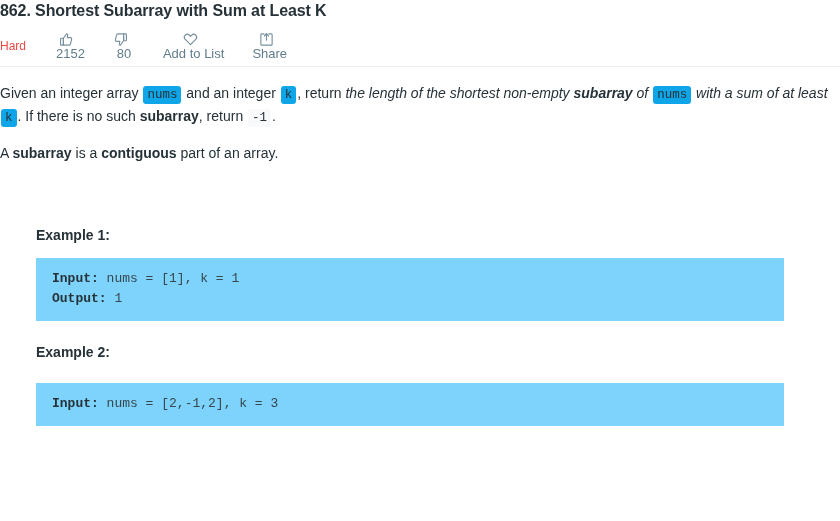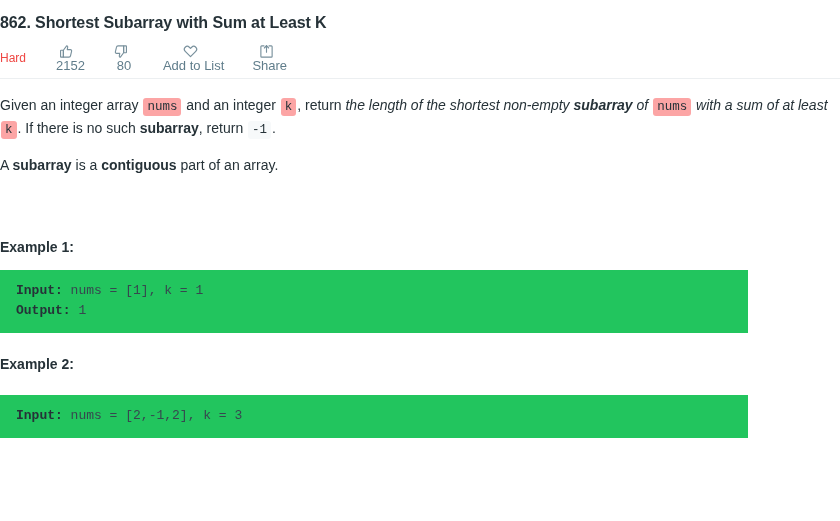--- a/index.html
+++ b/index.html
@@ -22,21 +22,21 @@
     padding: 0;
   }
 
   
   .title {
     font-size: 16px;
     font-weight: bold;
     color: #263238;
     letter-spacing: -0.1px;
     margin: 0;
-    padding: 12px 0 0 0;
+    padding: 0 0 0 0;
     line-height: 22px;
   }
 
   
   .meta-row {
     display: flex;
     align-items: center;
     height: 28px;
     margin-top: 10px;
     font-size: 13px;
@@ -85,49 +85,49 @@
     margin: 16px 0 0 0;
     max-width: 840px;
   }
   .desc.second { margin-top: 14px; }
   .desc em { font-style: italic; }
   .desc strong { font-weight: bold; }
 
   code.inline {
     font-family: "Liberation Mono", "DejaVu Sans Mono", monospace;
     font-size: 12.5px;
-    background: #fca5a5;
+    background: #0ea5e9;
     color: #263238;
     padding: 2px 4px;
     border-radius: 3px;
     margin: 0 1px;
     white-space: pre;
   }
   code.inline.light {
     background: #f7f9fa;
   }
 
   
   .ex-head {
     font-size: 14px;
     font-weight: bold;
     color: #263238;
     margin: 0;
     padding: 0;
     line-height: 18px;
   }
-  .example-block { margin-top: 0; }
+  .example-block { margin-top: 0; margin-left: 36px; }
   .example-block.first { margin-top: 62px; }
   .example-block.rest  { margin-top: 22px; }
 
   pre.code {
     font-family: "Liberation Mono", "DejaVu Sans Mono", monospace;
     font-size: 13px;
     line-height: 20px;
-    background: #22c55e;
+    background: #7dd3fc;
     color: #37474f;
     margin: 14px 0 0 0;
     padding: 11px 16px 12px 16px;
     width: 748px;
     white-space: pre;
     overflow: hidden;
   }
   pre.code b { font-weight: bold; color: #263238; }
 </style>
 </head>

